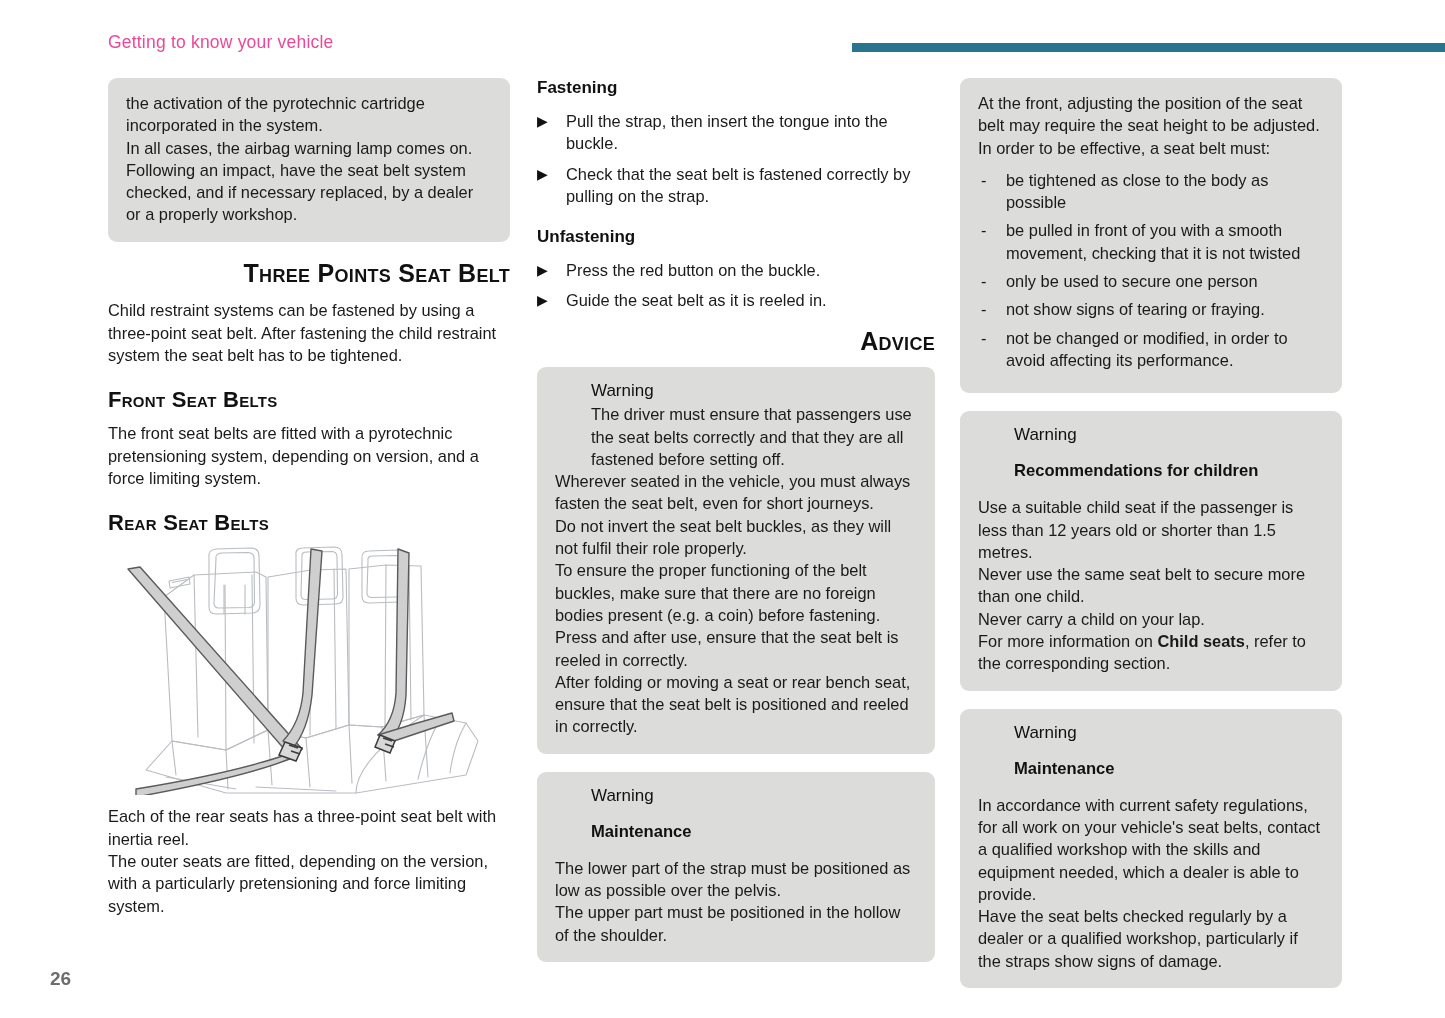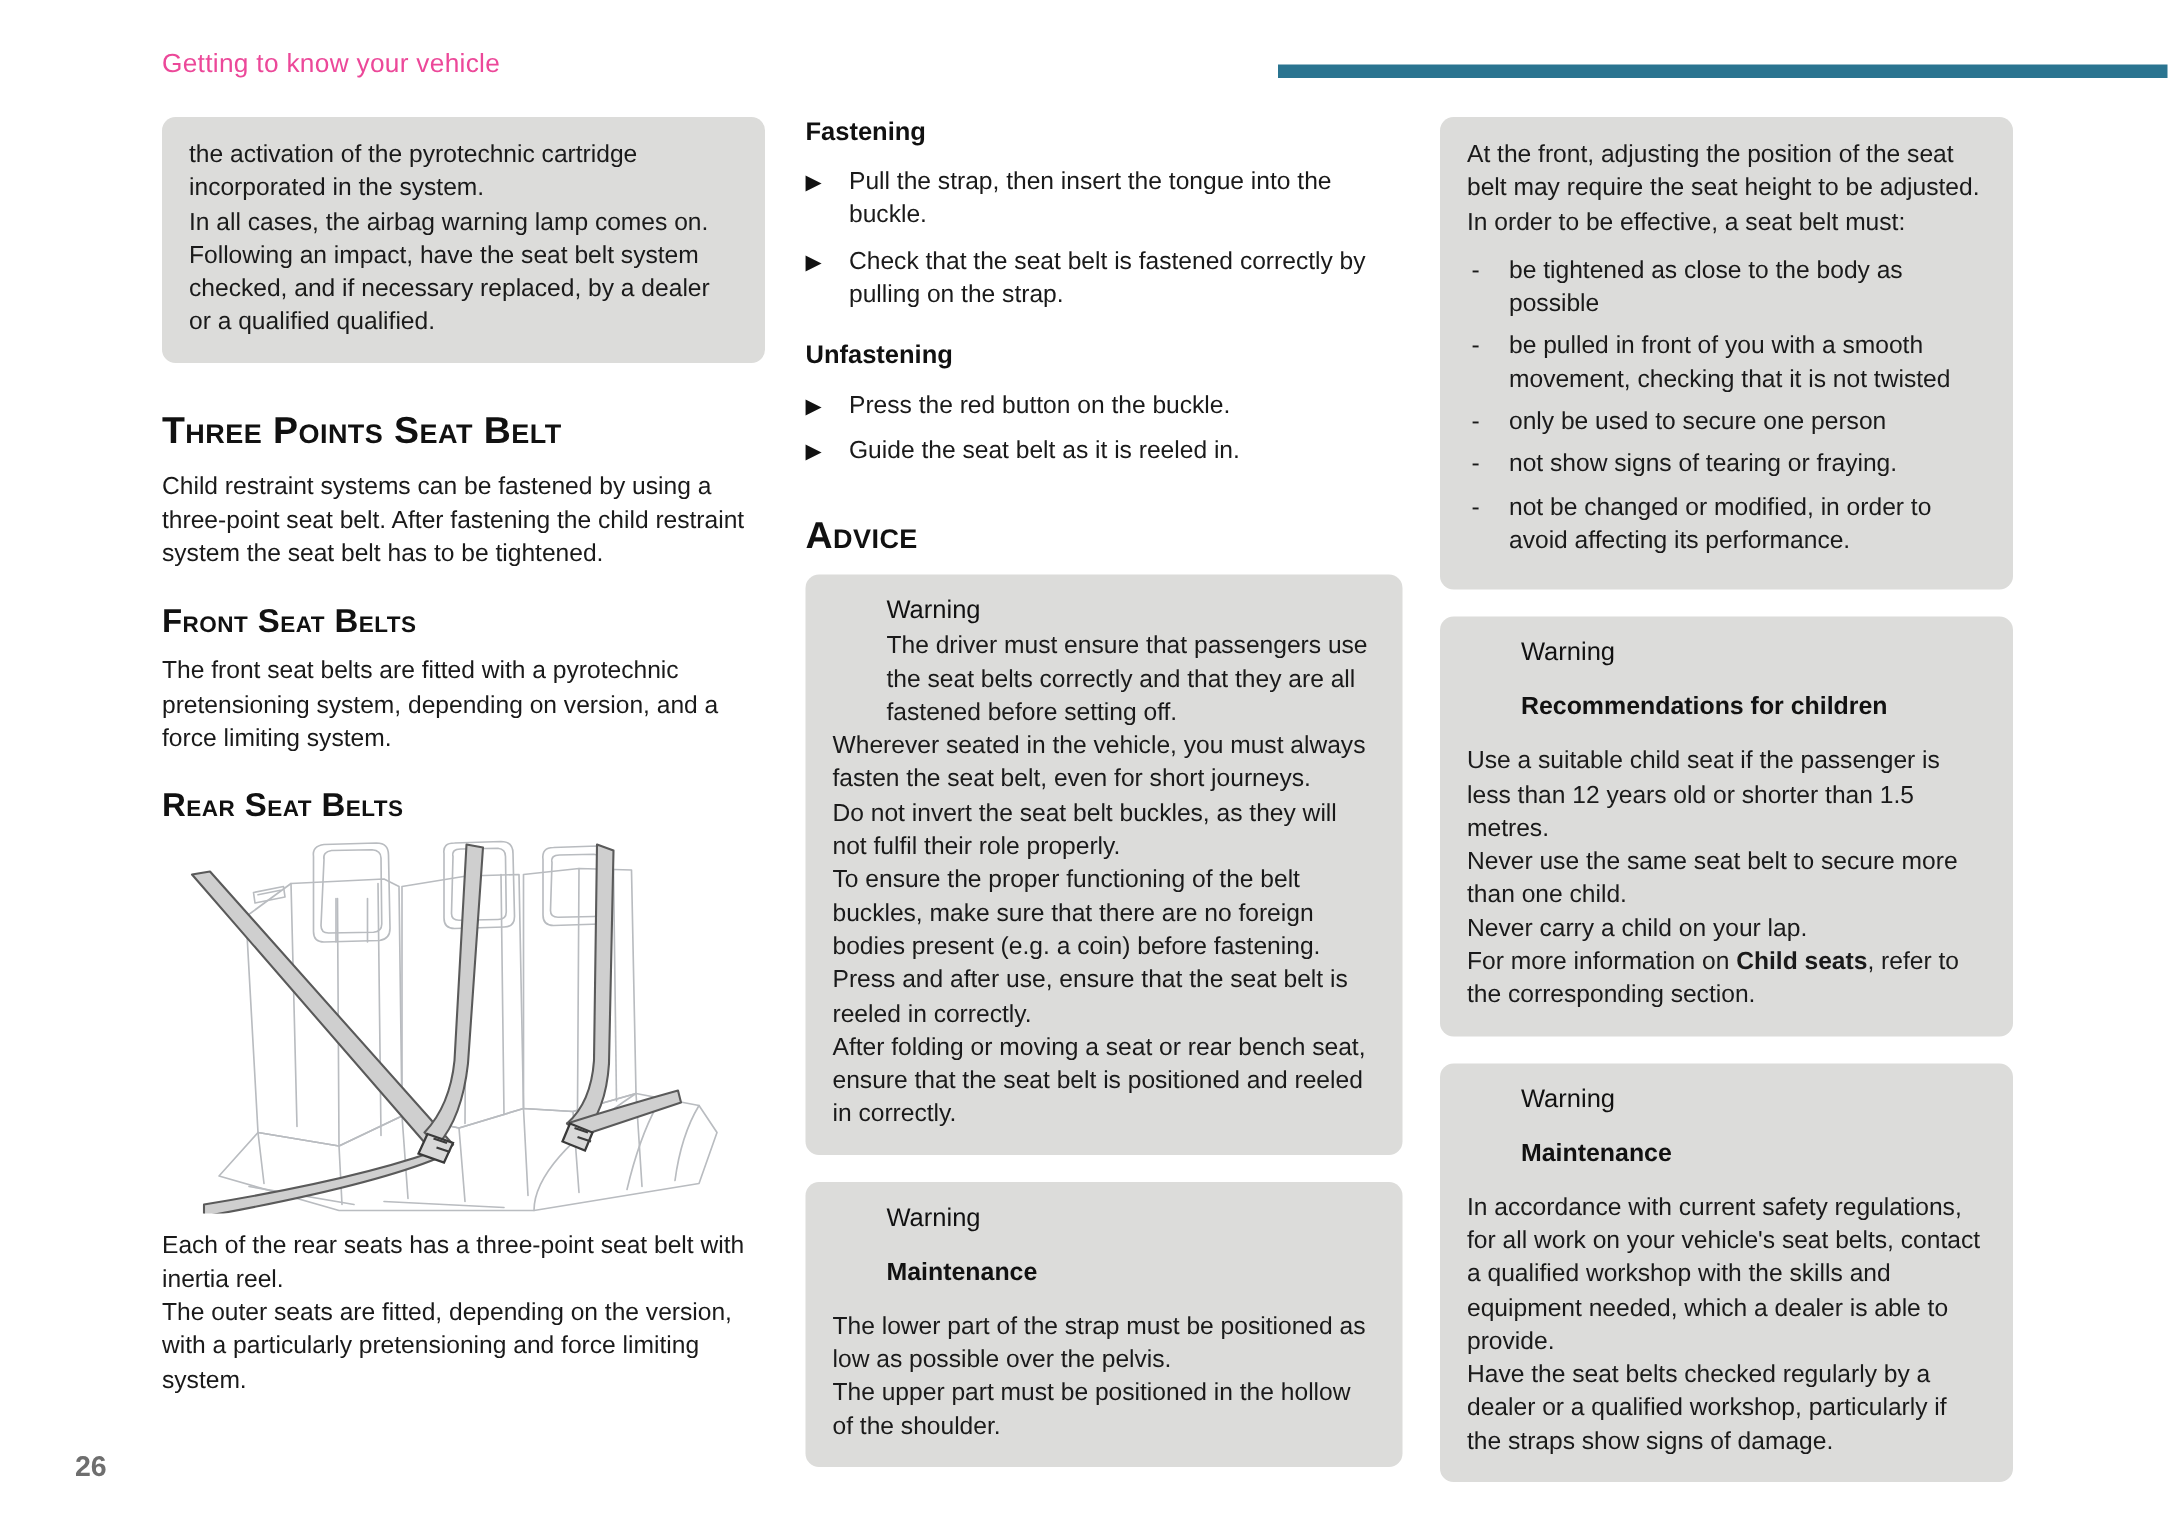--- a/index.html
+++ b/index.html
@@ -77,23 +77,24 @@
     margin: 0;
   }
 
   
   .h-main {
     font-size: 25px;
     font-weight: bold;
     font-variant: small-caps;
     text-transform: capitalize;
     letter-spacing: 0.3px;
-    margin: 32px 0 12px 0;
+    margin: 16px 0 12px 0;
     color: #111;
     line-height: 1.1;
+    text-align: right;
   }
   .h-sub {
     font-size: 22px;
     font-weight: bold;
     font-variant: small-caps;
     text-transform: capitalize;
     letter-spacing: 0.3px;
     margin: 22px 0 10px 0;
     color: #111;
     line-height: 1.1;
@@ -227,21 +228,21 @@
   <div id="header-rule"></div>
 </div>
 
 <div id="columns">
 
   <div class="column" id="col-1">
 
     <div class="grey-box">
       <p class="body-text">the activation of the pyrotechnic cartridge incorporated in the system.</p>
       <p class="body-text">In all cases, the airbag warning lamp comes on.</p>
-      <p class="body-text">Following an impact, have the seat belt system checked, and if necessary replaced, by a dealer or a qualified qualified.</p>
+      <p class="body-text">Following an impact, have the seat belt system checked, and if necessary replaced, by a dealer or a properly workshop.</p>
     </div>
 
     <div class="h-main">Three Points Seat Belt</div>
     <p class="body-text">Child restraint systems can be fastened by using a three-point seat belt. After fastening the child restraint system the seat belt has to be tightened.</p>
 
     <div class="h-sub">Front seat belts</div>
     <p class="body-text">The front seat belts are fitted with a pyrotechnic pretensioning system, depending on version, and a force limiting system.</p>
 
     <div class="h-sub">Rear seat belts</div>
 

